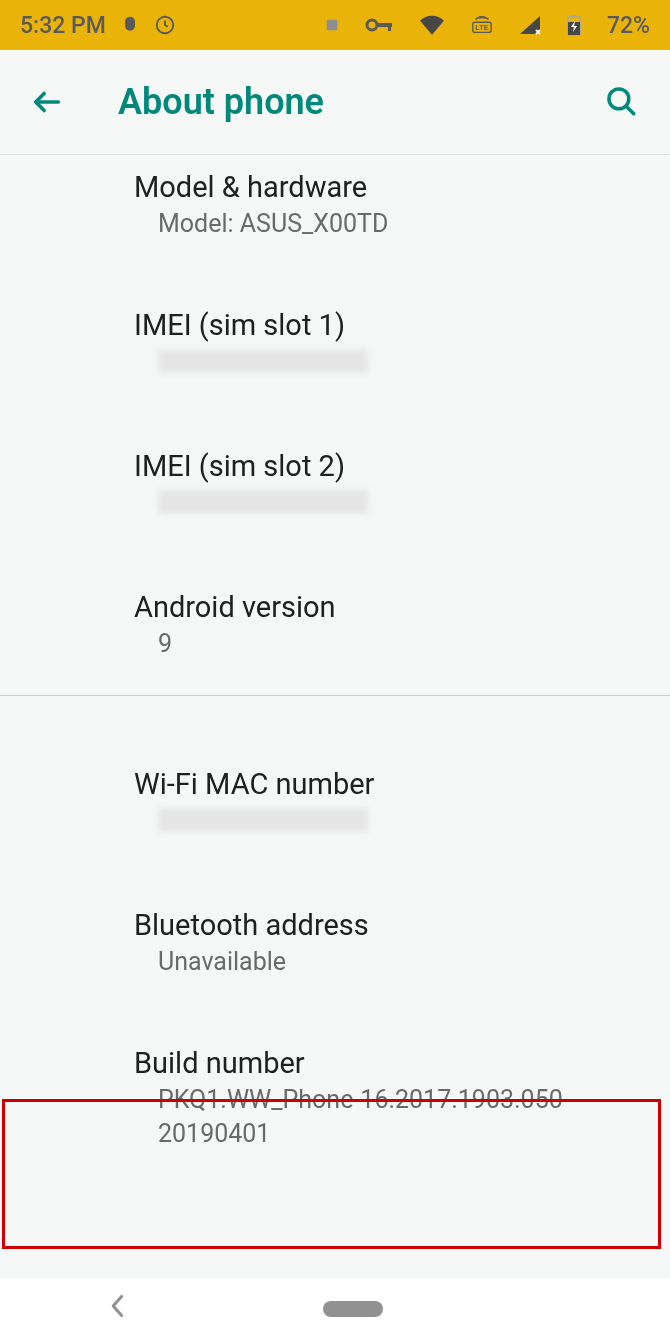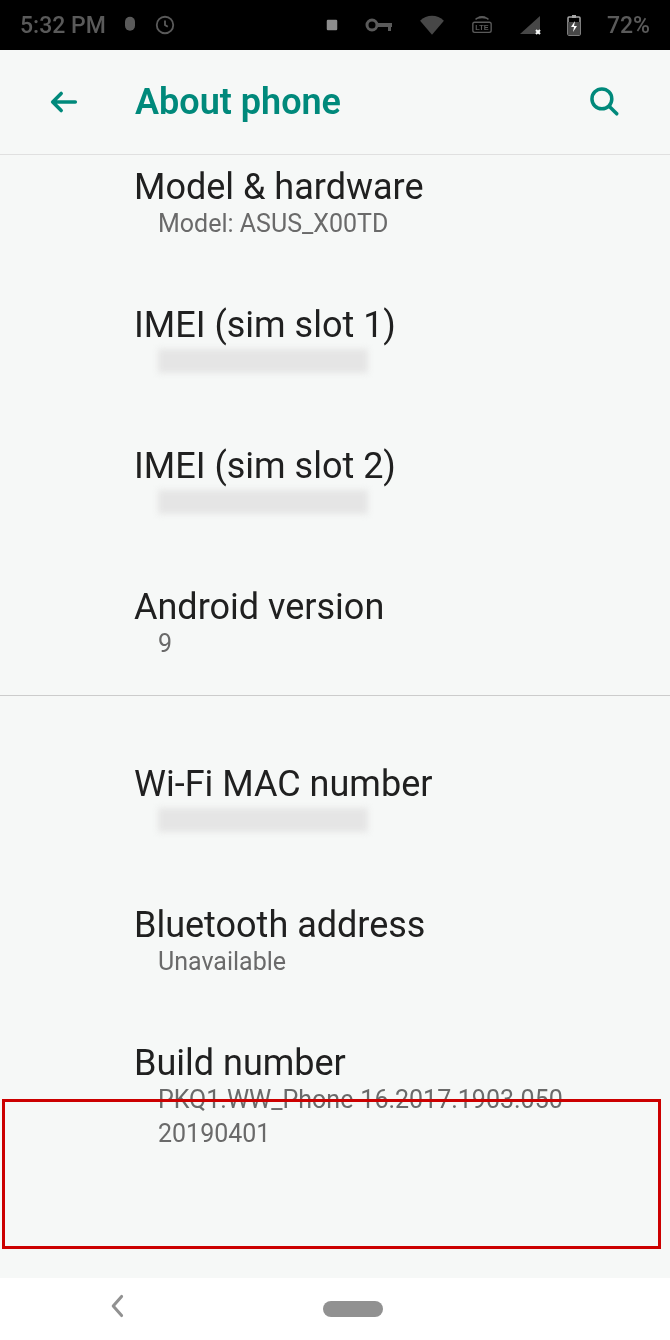--- a/index.html
+++ b/index.html
@@ -10,21 +10,21 @@
     body {
       width: 670px;
       height: 1340px;
       background: #f6f8f7;
       font-family: Roboto, "Helvetica Neue", Arial, sans-serif;
       position: relative;
       overflow: hidden;
     }
     .statusbar {
       height: 50px;
-      background: #000000;
+      background: #eab308;
       display: flex;
       align-items: center;
       padding: 0 20px;
       color: #5a5a5a;
       font-size: 23px;
       font-weight: 500;
     }
     .statusbar .left {
       display: flex;
       align-items: center;
@@ -34,21 +34,21 @@
       margin-left: auto;
       display: flex;
       align-items: center;
       gap: 26px;
     }
     .statusbar .ico { display:inline-flex; align-items:center; justify-content:center; }
     .appbar {
       height: 105px;
       display: flex;
       align-items: center;
-      padding: 0 47px;
+      padding: 0 30px;
       border-bottom: 1px solid #e0e0e0;
       background: #f6f8f7;
     }
     .back-icon {
       color: #00897b;
       display:flex;
       align-items:center;
       justify-content:center;
       width: 34px;
       height: 34px;
@@ -67,21 +67,21 @@
     }
     .content {
       padding: 0;
     }
     .item {
       padding: 14px 0 14px 134px;
       display:block;
     }
     .item-title {
       color: #202020;
-      font-size: 36px;
+      font-size: 29px;
       font-weight: 400;
       line-height: 36px;
     }
     .item-sub {
       color: #6a6a6a;
       font-size: 25px;
       line-height: 34px;
       margin-top: 2px;
       margin-left: 24px;
     }

